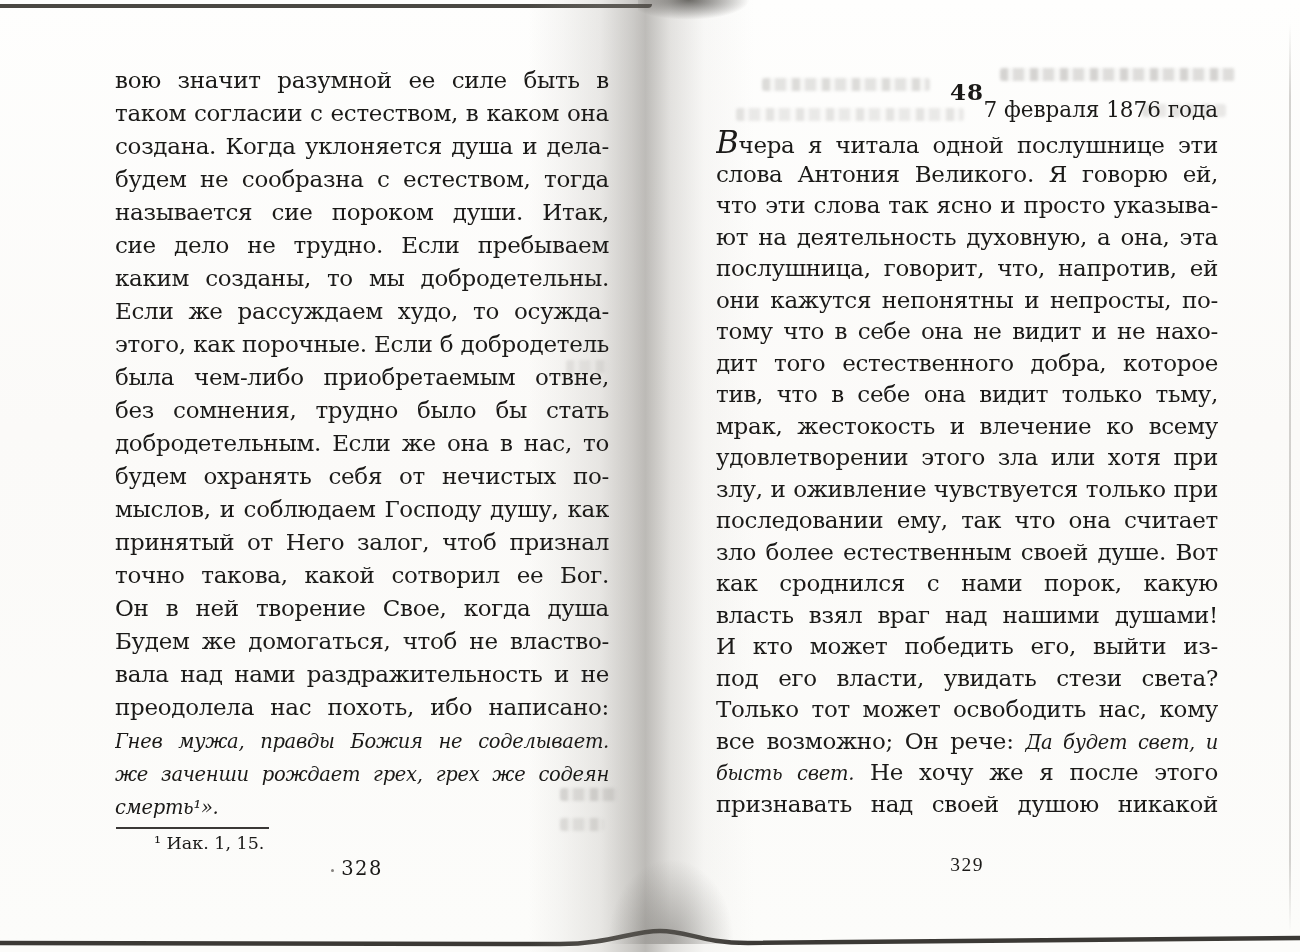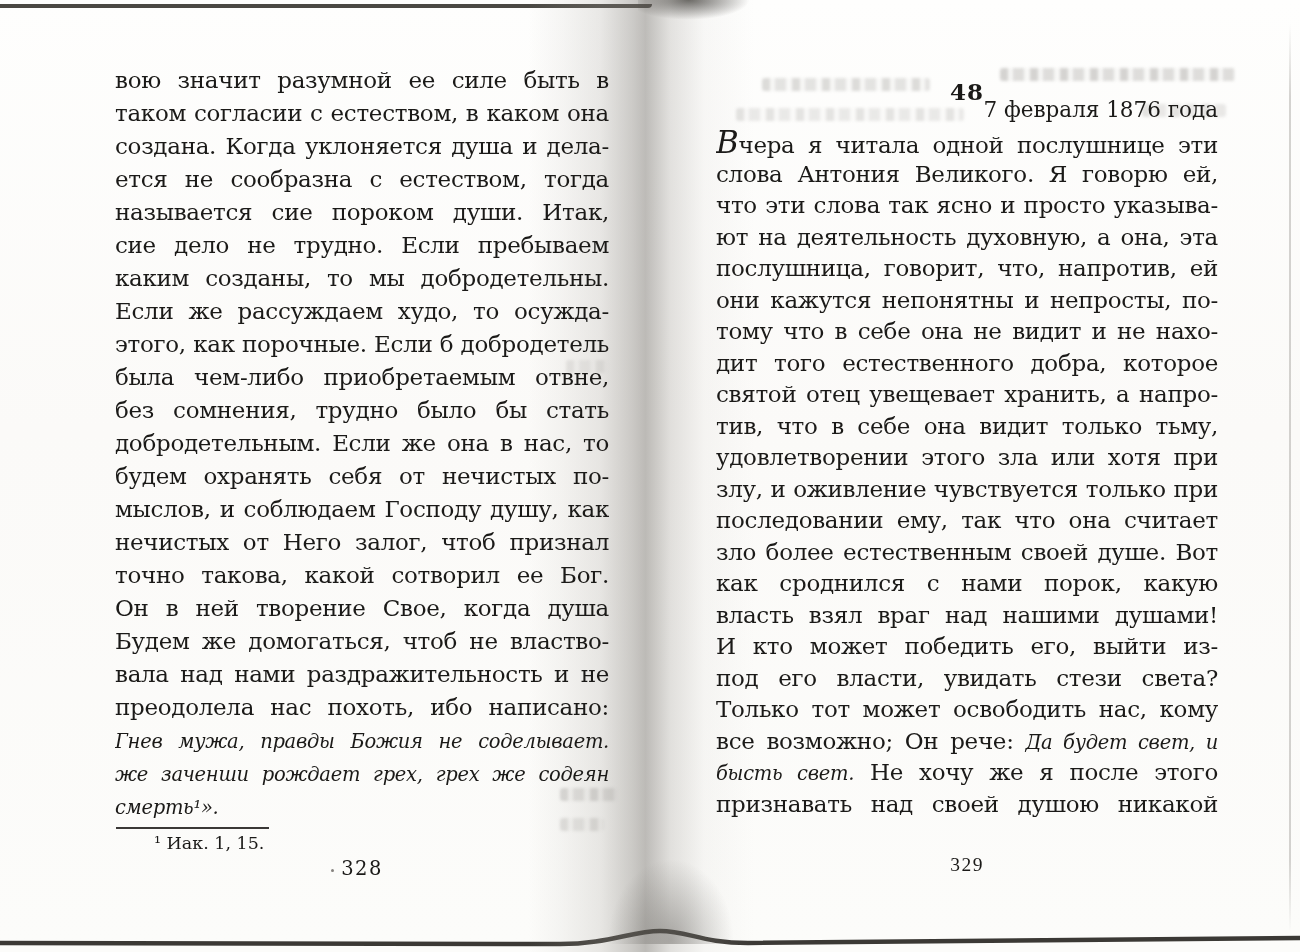--- a/index.html
+++ b/index.html
@@ -76,32 +76,32 @@
   <div class="bleed" style="left:1142px;top:104px;width:84px;opacity:.4;"></div>
   <div class="bleed" style="left:560px;top:788px;width:58px;opacity:.5;"></div>
   <div class="bleed" style="left:560px;top:818px;width:44px;opacity:.4;"></div>
   <div class="bleed" style="left:566px;top:360px;width:42px;opacity:.28;"></div>
 
   <div>
     <div class="textblock-left">
         <div class="line"><span class="seg-regular">вою значит разумной ее силе быть в</span></div>
         <div class="line"><span class="seg-regular">таком согласии с естеством, в каком она</span></div>
         <div class="line"><span class="seg-regular">создана. Когда уклоняется душа и дела-</span></div>
-        <div class="line"><span class="seg-regular">ется не сообразна с естеством, тогда</span></div>
+        <div class="line"><span class="seg-regular">будем не сообразна с естеством, тогда</span></div>
         <div class="line"><span class="seg-regular">называется сие пороком души. Итак,</span></div>
         <div class="line"><span class="seg-regular">сие дело не трудно. Если пребываем</span></div>
         <div class="line"><span class="seg-regular">каким созданы, то мы добродетельны.</span></div>
         <div class="line"><span class="seg-regular">Если же рассуждаем худо, то осужда-</span></div>
         <div class="line"><span class="seg-regular">этого, как порочные. Если б добродетель</span></div>
         <div class="line"><span class="seg-regular">была чем-либо приобретаемым отвне, то,</span></div>
         <div class="line"><span class="seg-regular">без сомнения, трудно было бы стать</span></div>
         <div class="line"><span class="seg-regular">добродетельным. Если же она в нас, то</span></div>
         <div class="line"><span class="seg-regular">будем охранять себя от нечистых по-</span></div>
         <div class="line"><span class="seg-regular">мыслов, и соблюдаем Господу душу, как</span></div>
-        <div class="line"><span class="seg-regular">нечистых от Него залог, чтоб признал</span></div>
+        <div class="line"><span class="seg-regular">принятый от Него залог, чтоб признал</span></div>
         <div class="line"><span class="seg-regular">точно такова, какой сотворил ее Бог.</span></div>
         <div class="line"><span class="seg-regular">Он в ней творение Свое, когда душа</span></div>
         <div class="line"><span class="seg-regular">Будем же домогаться, чтоб не властво-</span></div>
         <div class="line"><span class="seg-regular">вала над нами раздражительность и не</span></div>
         <div class="line"><span class="seg-regular">преодолела нас похоть, ибо написано:</span></div>
         <div class="line"><span class="seg-italic">Гнев мужа, правды Божия не соделывает. Похоть</span></div>
         <div class="line"><span class="seg-italic">же заченши рождает грех, грех же содеян рождает</span></div>
         <div class="line no-just"><span class="seg-italic">смерть¹».</span></div>
       </div>
     <div class="footnote-rule"></div>
@@ -115,22 +115,22 @@
     <div class="entry-date">7 февраля 1876 года</div>
     <div class="textblock-right">
         <div class="line"><span class="seg-script">В</span><span class="seg-regular">чера я читала одной послушнице эти</span></div>
         <div class="line"><span class="seg-regular">слова Антония Великого. Я говорю ей,</span></div>
         <div class="line"><span class="seg-regular">что эти слова так ясно и просто указыва-</span></div>
         <div class="line"><span class="seg-regular">ют на деятельность духовную, а она, эта</span></div>
         <div class="line"><span class="seg-regular">послушница, говорит, что, напротив, ей</span></div>
         <div class="line"><span class="seg-regular">они кажутся непонятны и непросты, по-</span></div>
         <div class="line"><span class="seg-regular">тому что в себе она не видит и не нахо-</span></div>
         <div class="line"><span class="seg-regular">дит того естественного добра, которое</span></div>
-        <div class="line"><span class="seg-regular">святой отец увещевает хранить, а напро-</span></div>
         <div class="line"><span class="seg-regular">тив, что в себе она видит только тьму,</span></div>
+        <div class="line"><span class="seg-regular">мрак, жестокость и влечение ко всему</span></div>
         <div class="line"><span class="seg-regular">удовлетворении этого зла или хотя при</span></div>
         <div class="line"><span class="seg-regular">злу, и оживление чувствуется только при</span></div>
         <div class="line"><span class="seg-regular">последовании ему, так что она считает</span></div>
         <div class="line"><span class="seg-regular">зло более естественным своей душе. Вот</span></div>
         <div class="line"><span class="seg-regular">как сроднился с нами порок, какую</span></div>
         <div class="line"><span class="seg-regular">власть взял враг над нашими душами!</span></div>
         <div class="line"><span class="seg-regular">И кто может победить его, выйти из-</span></div>
         <div class="line"><span class="seg-regular">под его власти, увидать стези света?</span></div>
         <div class="line"><span class="seg-regular">Только тот может освободить нас, кому</span></div>
         <div class="line"><span class="seg-regular">все возможно; Он рече: </span><span class="seg-italic">Да будет свет, и</span></div>

